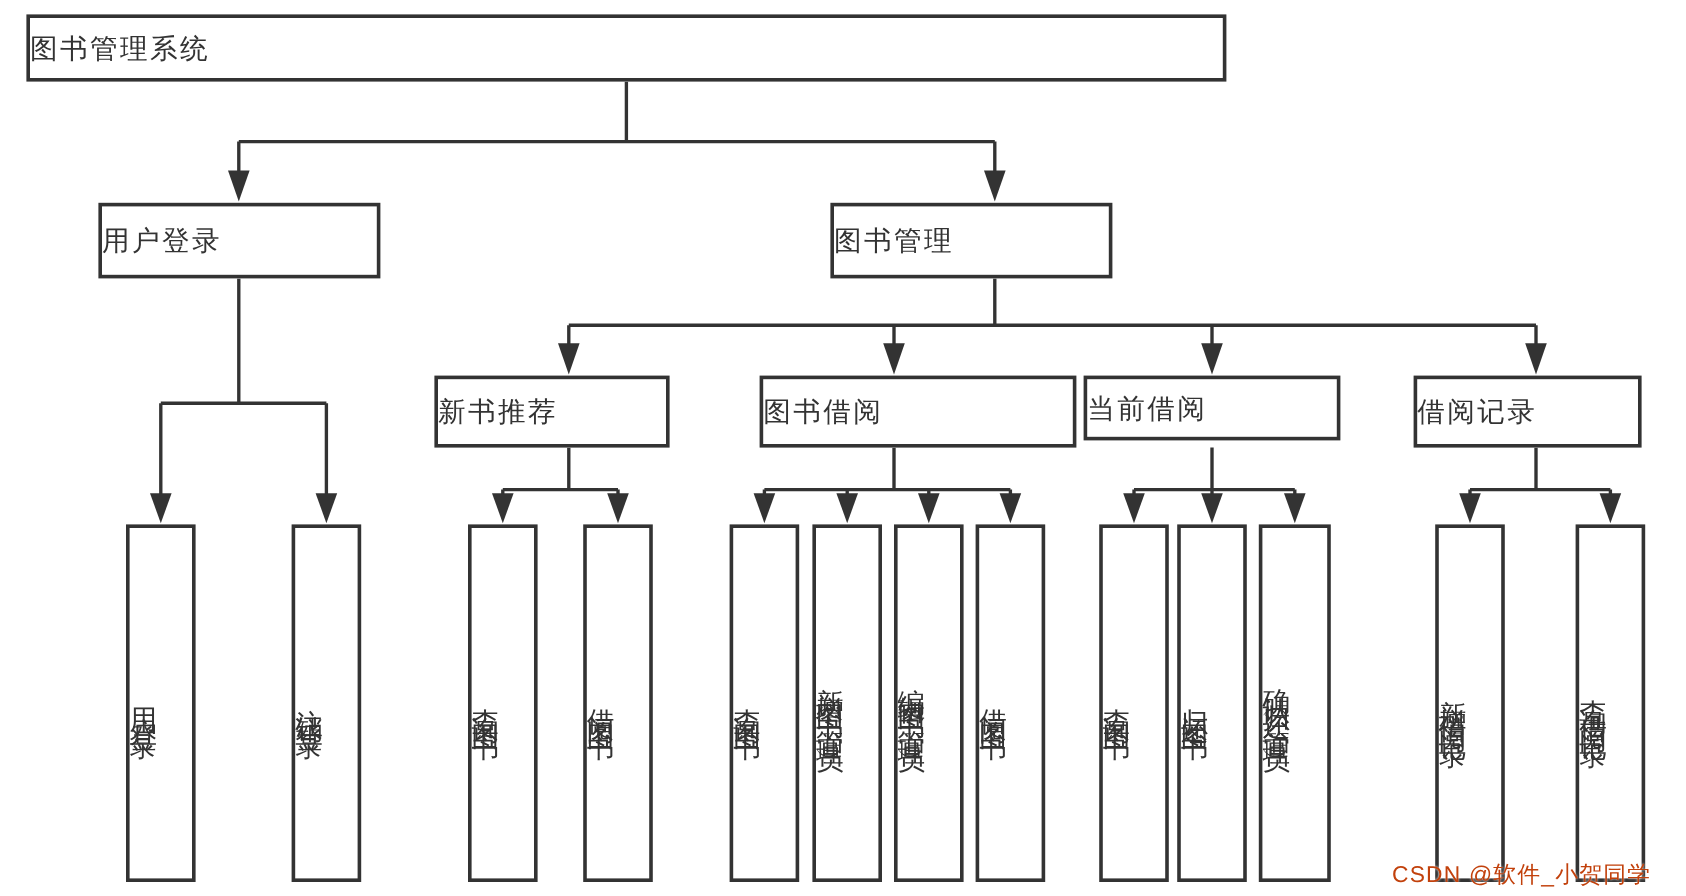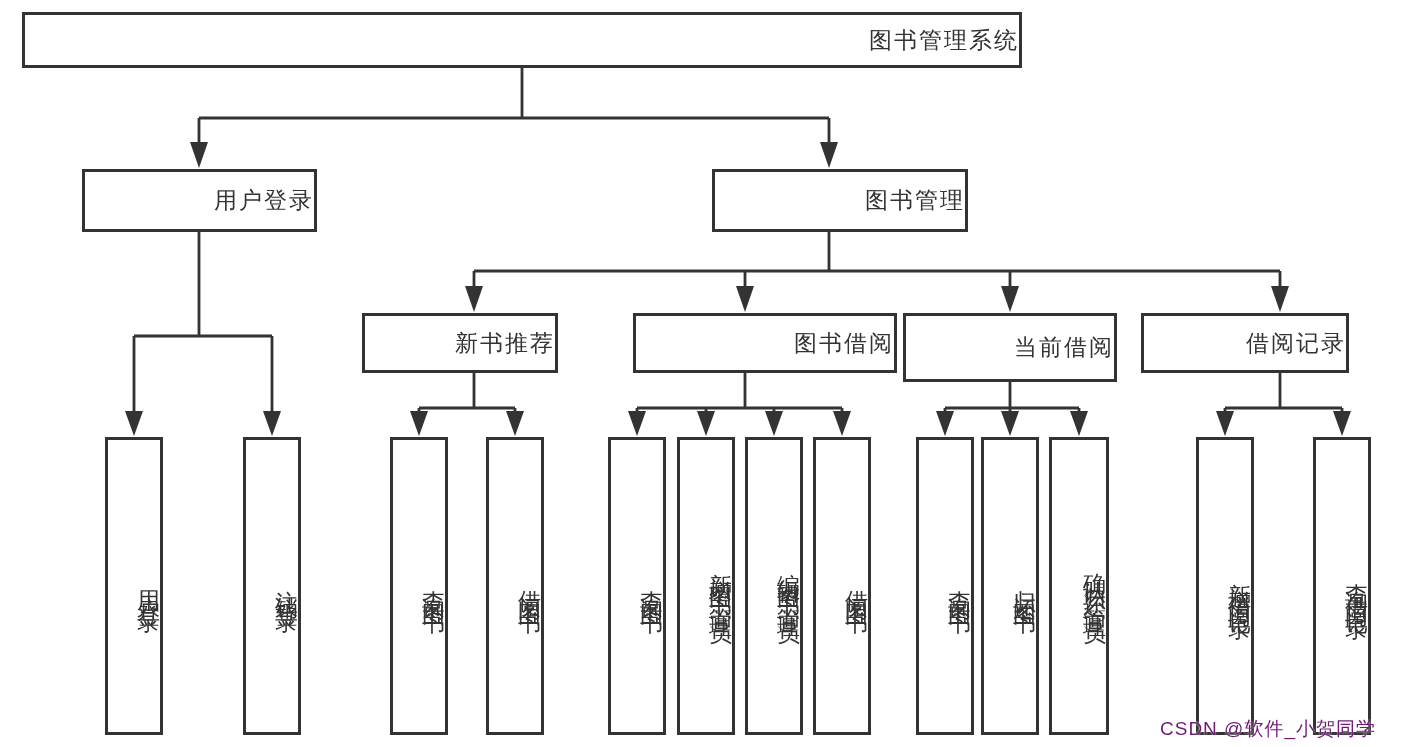--- a/index.html
+++ b/index.html
@@ -3,30 +3,30 @@
 <meta charset="utf-8">
 <style>
   html,body{margin:0;padding:0;background:#ffffff;}
   .canvas{
     position:relative;width:1405px;height:747px;background:#ffffff;
     font-family:"Liberation Sans",sans-serif;color:#333333;overflow:hidden;
   }
   .wires{position:absolute;left:0;top:0;width:1405px;height:747px;z-index:0;}
   .node{
     position:absolute;box-sizing:border-box;border:3px solid #333333;background:#ffffff;
-    display:flex;align-items:center;justify-content:flex-end;z-index:1;
+    display:flex;align-items:center;justify-content:flex-start;z-index:1;
   }
   .node.h span{font-size:23px;letter-spacing:2px;white-space:nowrap;}
   .node.v span{
     writing-mode:vertical-rl;text-orientation:mixed;
     font-size:23px;letter-spacing:7px;line-height:1;
   }
   .watermark{
     position:absolute;left:1160px;top:716px;z-index:2;
-    font-size:19px;letter-spacing:1px;color:#701a75;white-space:nowrap;
+    font-size:19px;letter-spacing:1px;color:#c2410c;white-space:nowrap;
     text-shadow:0 0 2px #ffffff;
   }
 </style>
 </head>
 <body>
 
 <div class="canvas">
 
   <svg class="wires" viewBox="0 0 1405 747" xmlns="http://www.w3.org/2000/svg">
     <g stroke="#333333" stroke-width="2.8" fill="none">
@@ -61,34 +61,34 @@
     </g>
   </svg>
 
   <div class="node h" style="left:22px;top:12px;width:1000px;height:56px">
     <span>图书管理系统</span>
   </div>
 
   <div class="node h" style="left:82px;top:169px;width:235px;height:63px">
     <span>用户登录</span>
   </div>
-  <div class="node h" style="left:712px;top:169px;width:256px;height:63px">
+  <div class="node h" style="left:692px;top:169px;width:235px;height:63px">
     <span>图书管理</span>
   </div>
 
   <div class="node h" style="left:362px;top:313px;width:196px;height:60px">
     <span>新书推荐</span>
   </div>
   <div class="node h" style="left:633px;top:313px;width:264px;height:60px">
     <span>图书借阅</span>
   </div>
-  <div class="node h" style="left:903px;top:313px;width:214px;height:69px">
+  <div class="node h" style="left:903px;top:313px;width:214px;height:54px">
     <span>当前借阅</span>
   </div>
-  <div class="node h" style="left:1141px;top:313px;width:208px;height:60px">
+  <div class="node h" style="left:1178px;top:313px;width:190px;height:60px">
     <span>借阅记录</span>
   </div>
 
   <div class="node v" style="left:105px;top:437px;width:58px;height:298px">
     <span>用户登录</span>
   </div>
   <div class="node v" style="left:243px;top:437px;width:58px;height:298px">
     <span>注销登录</span>
   </div>
 

